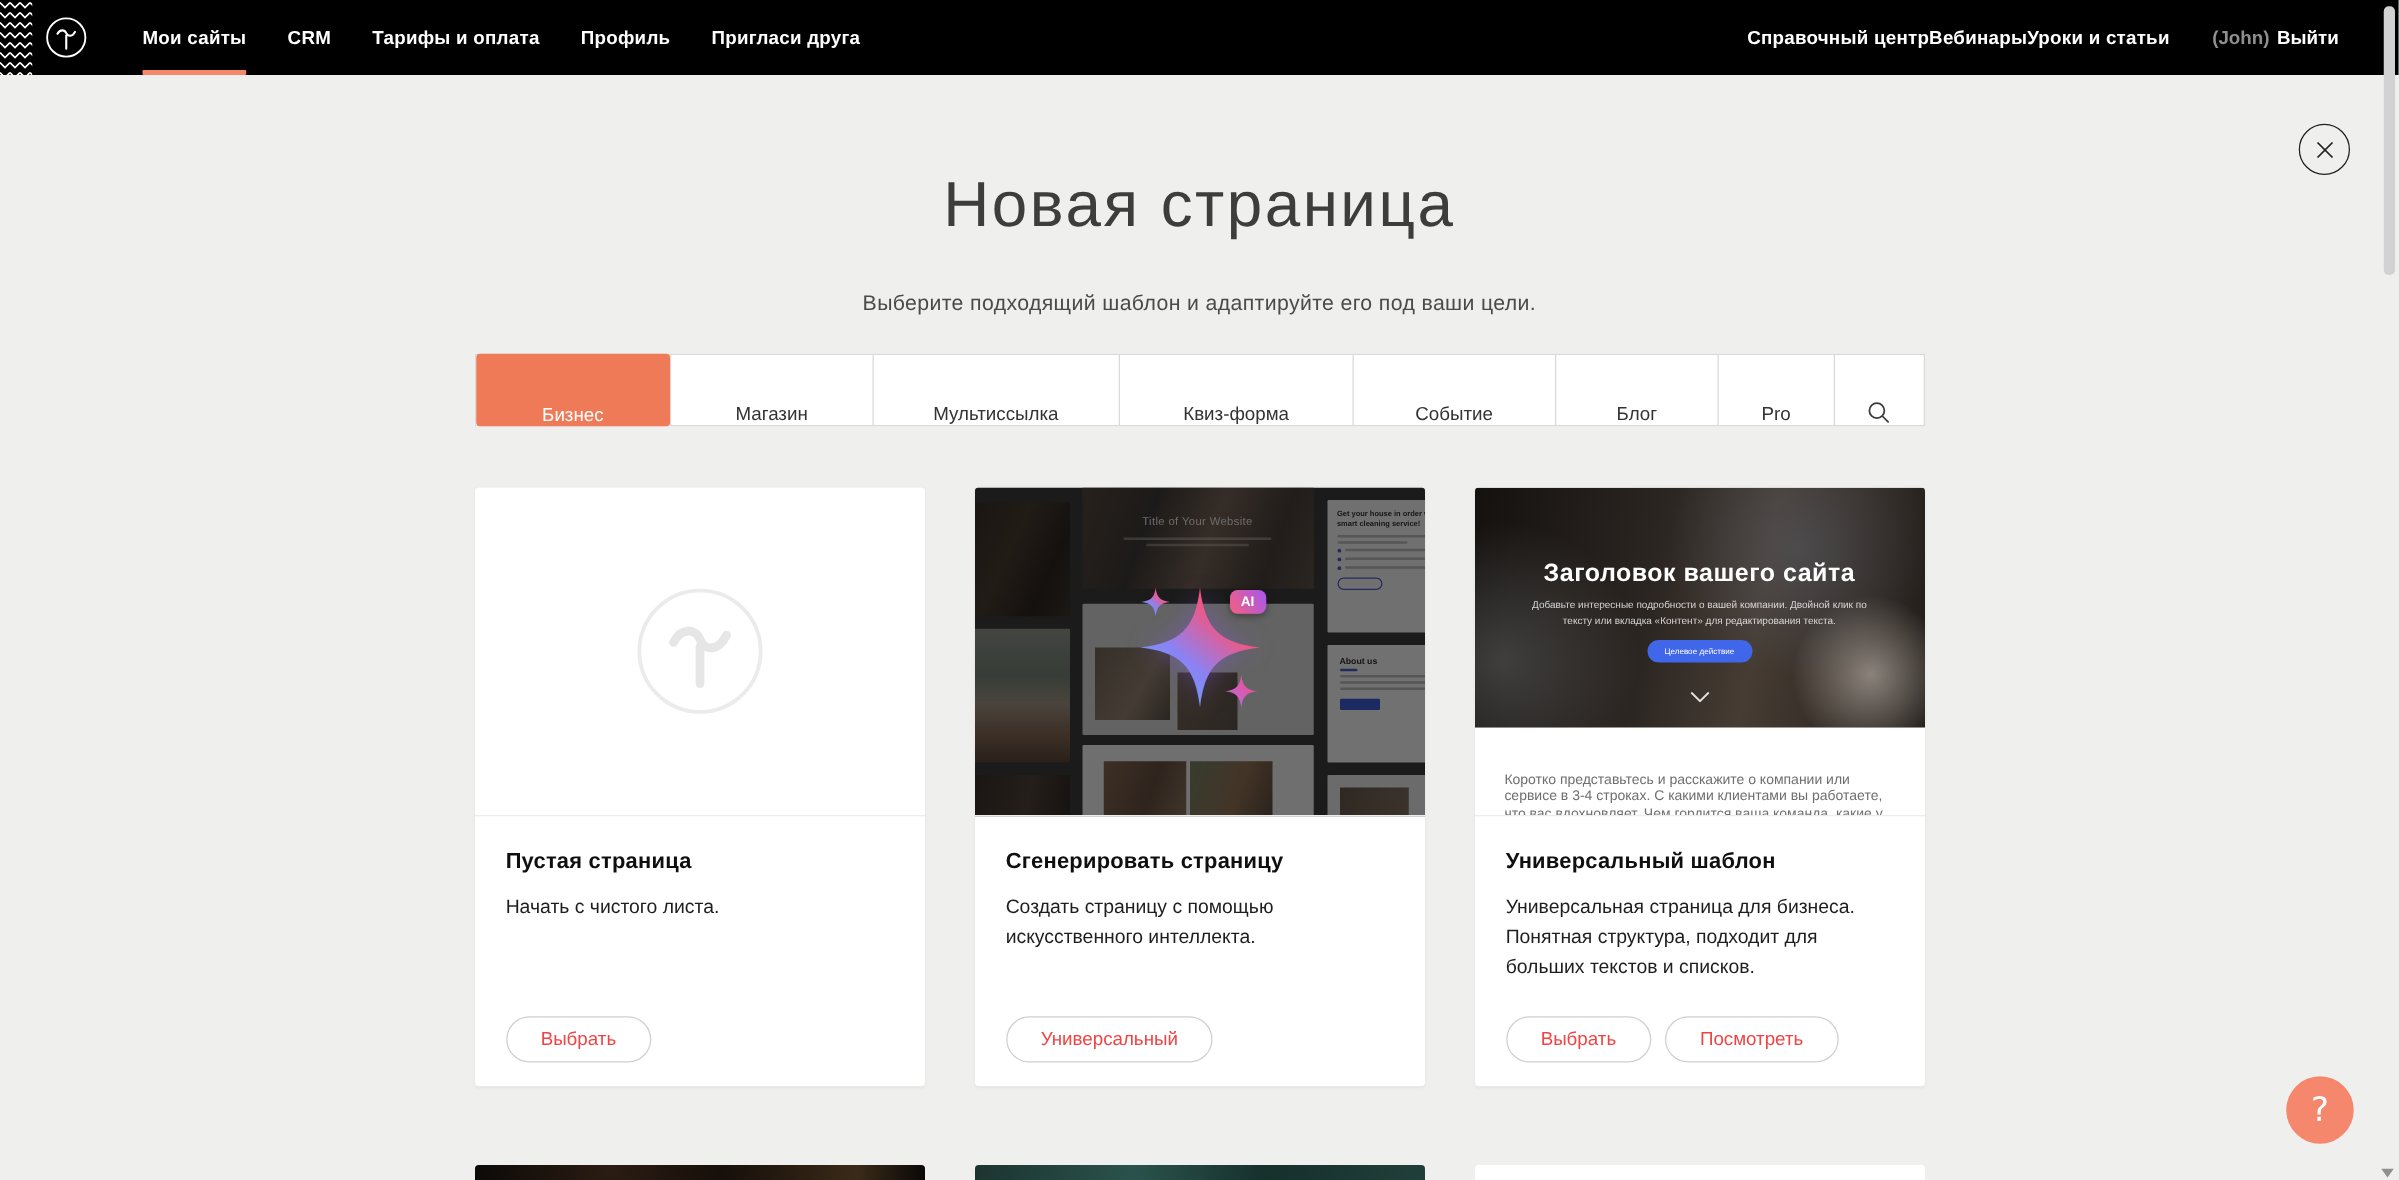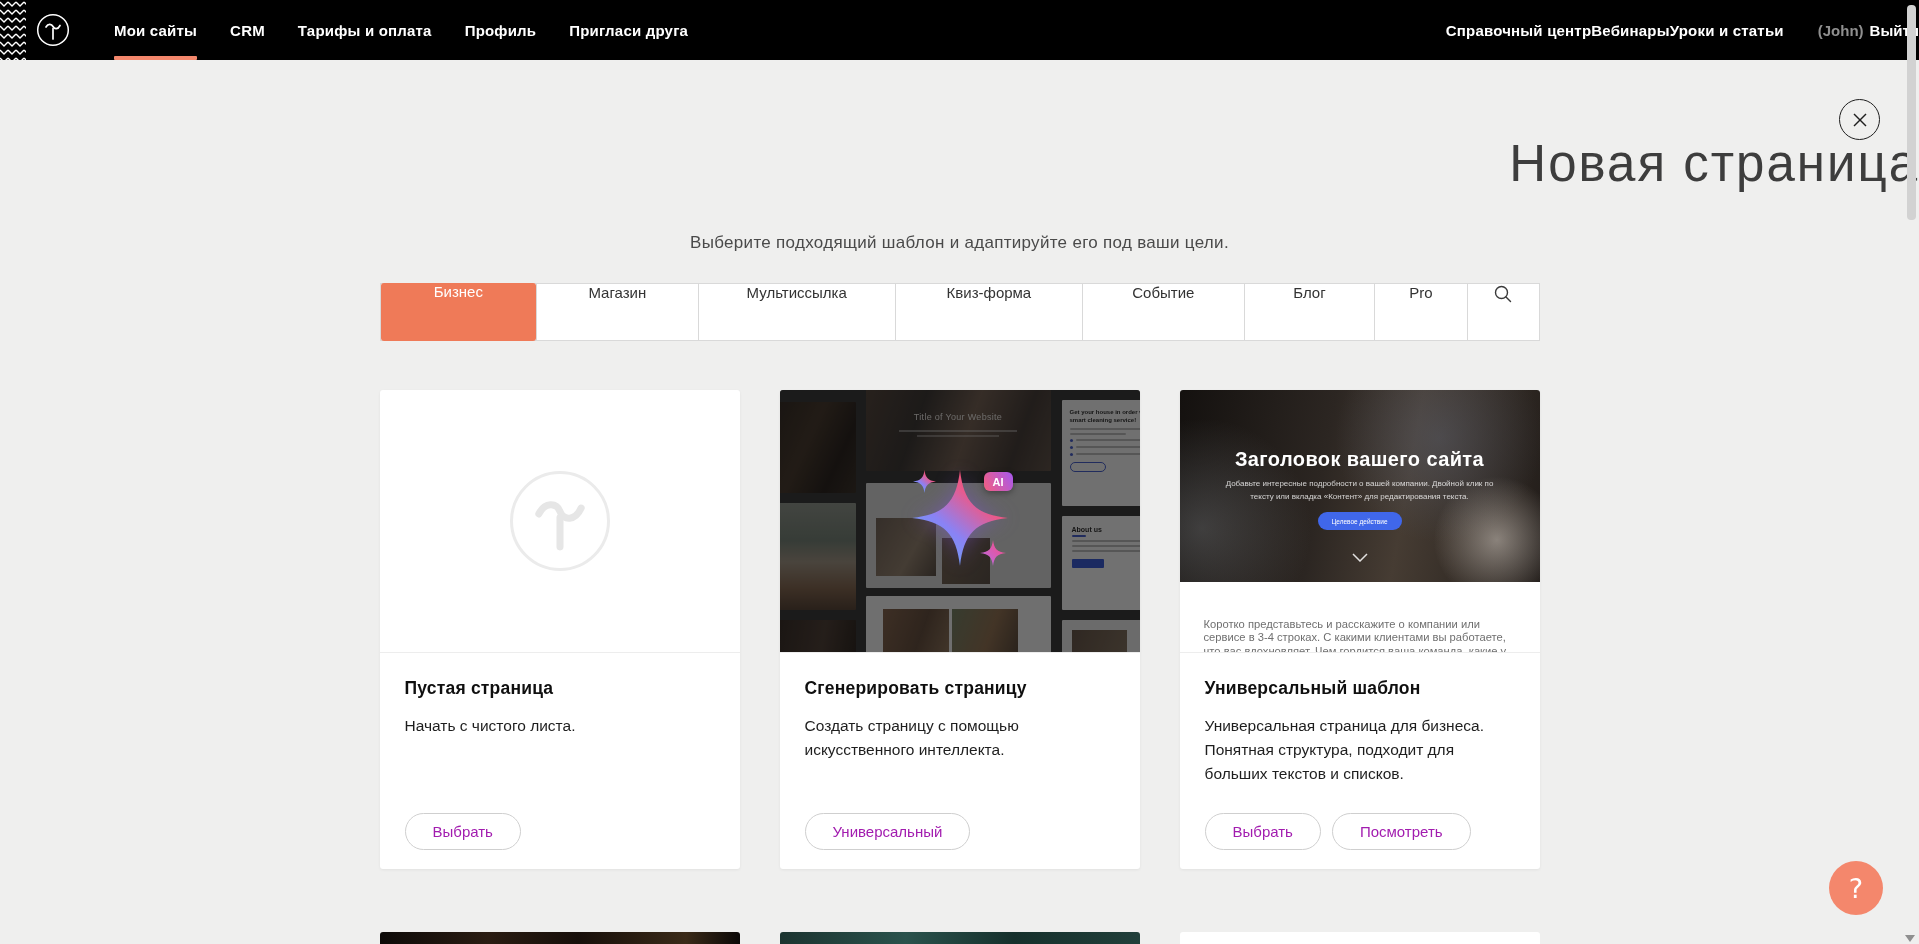--- a/index.html
+++ b/index.html
@@ -4,52 +4,52 @@
 <style>
   * { box-sizing: border-box; }
   html,body { margin:0; padding:0; }
   body {
     width:1919px; height:944px; position:relative; overflow:hidden;
     background:#efefee; font-family:"Liberation Sans", sans-serif;
   }
   
   .header {
     height:60px; background:#000; display:flex; align-items:center;
-    position:relative; z-index:10;
+    padding-right:48px; position:relative; z-index:10;
   }
   .wave-pattern { width:26px; height:60px; flex:none; }
   .logo-wrap { width:34px; height:34px; margin-left:10px; flex:none; cursor:pointer; }
   .nav-group { display:flex; align-items:stretch; height:60px; }
   .nav-left  { margin-left:44px; gap:33px; }
   .nav-right { margin-left:auto; }
   .nav-item {
     color:#fff; font-size:15px; font-weight:700; letter-spacing:.2px;
     display:flex; align-items:center; position:relative; cursor:pointer; white-space:nowrap;
   }
   .nav-underline {
     position:absolute; left:0; right:0; bottom:0; height:4px; border-radius:1px;
   }
   .account { display:flex; align-items:center; gap:6px; margin-left:34px; }
   .account .uname { color:#8f8f8f; font-size:15px; font-weight:700; }
   .account .logout { color:#fff; font-size:15px; font-weight:700; cursor:pointer; }
   
   .page-title {
-    margin:74px 0 0; text-align:right; font-size:51px; font-weight:100;
+    margin:74px 0 0; text-align:center; font-size:51px; font-weight:100;
     letter-spacing:2px; color:#3d3d3d;
   }
   .page-subtitle {
     margin:40px 0 0; text-align:center; font-size:17px; color:#4a4a4a; letter-spacing:.3px;
   }
   
   .tabs {
     width:1160px; height:58px; margin:30px auto 0; display:flex;
     background:#fff; border:1px solid #d9d9d9;
   }
   .tab {
-    display:flex; align-items:flex-start; justify-content:center; cursor:pointer;
+    display:flex; align-items:flex-end; justify-content:center; cursor:pointer;
     font-size:15px; color:#333; border-left:1px solid #d9d9d9; user-select:none;
   }
   .tab:first-child { border-left:none; }
   .tab.active { color:#fff; border-radius:3px; margin:-1px 0; border-left:none; }
   .tab-search { flex:0 0 72px; }
   
   .cards {
     width:1160px; margin:49px auto 0; display:grid;
     grid-template-columns:repeat(3,1fr); gap:40px;
   }
@@ -58,21 +58,21 @@
     background:#fff; border-radius:3px; box-shadow:0 1px 3px rgba(0,0,0,.06);
     height:479px; position:relative; overflow:hidden;
   }
   .preview { height:263px; border-bottom:1px solid #ededed; position:relative; overflow:hidden; }
   .card-body { padding:25px 25px 0; }
   .card-title { font-size:17.5px; font-weight:700; color:#0f0f0f; letter-spacing:.2px; }
   .card-desc { font-size:15.5px; color:#1e1e1e; margin-top:15px; line-height:1.55; max-width:330px; }
   .card-buttons { position:absolute; left:25px; bottom:19px; display:flex; gap:11px; }
   .btn {
     height:37px; padding:0 27px; border:1px solid #cfcfcf; border-radius:20px;
-    background:#fff; font-size:15px; color:#a21caf; display:flex; align-items:center;
+    background:#fff; font-size:15px; color:#ef4444; display:flex; align-items:center;
     cursor:pointer; white-space:nowrap; font-family:"Liberation Sans", sans-serif;
   }
   
   .blank-logo {
     position:absolute; left:50%; top:50%; transform:translate(-50%,-50%);
     width:100px; height:100px; border:3px solid #ebebeb; border-radius:50%;
   }
   
   .c2 { background:#2b2b2b; }
   .tile { position:absolute; border-radius:1px; }

